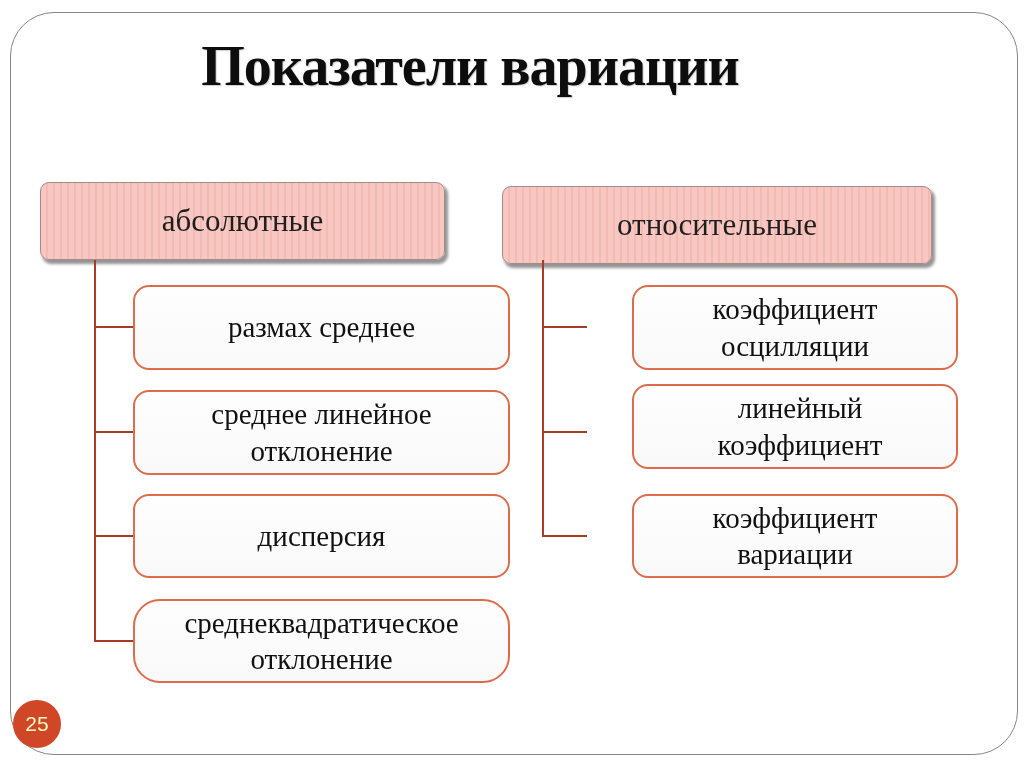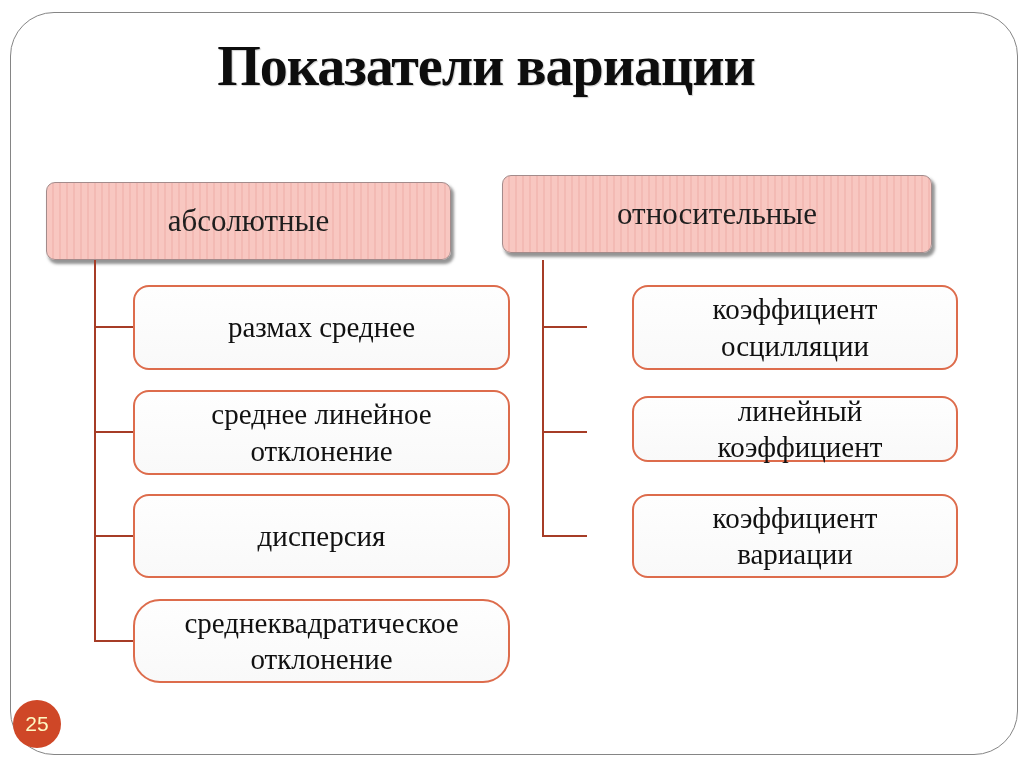--- a/index.html
+++ b/index.html
@@ -30,42 +30,41 @@
     position: absolute;
     left: 0px;
     top: 34px;
     width: 940px;
     text-align: center;
     font-size: 56px;
     font-weight: bold;
     color: #0d0d0d;
     letter-spacing: -1px;
     text-shadow: 1px 1px 1px rgba(120,120,120,0.35);
-    padding-left: 16px;
   }
   .header-box {
     position: absolute;
     height: 78px;
     border: 1px solid #a38b8b;
     border-radius: 9px;
     background: repeating-linear-gradient(
       to right,
       #f8c7c1 0px, #f8c7c1 5px,
       #f3bab4 5px, #f3bab4 7px
     );
     box-shadow: 2.5px 3.5px 3px rgba(60,60,60,0.55);
     display: flex;
     align-items: center;
     justify-content: center;
     font-size: 31px;
     color: #1e1e1e;
     box-sizing: border-box;
   }
-  .header-abs { left: 46px;  top: 182px; width: 405px; }
-  .header-rel { left: 502px; top: 175px; width: 430px; }
+  .header-abs { left: 40px;  top: 182px; width: 405px; }
+  .header-rel { left: 502px; top: 186px; width: 430px; }
 
   .child-box {
     position: absolute;
     border: 2px solid #dd6c4c;
     border-radius: 16px;
     background: linear-gradient(to bottom, #fefefe, #f9f9f9);
     display: flex;
     align-items: center;
     justify-content: center;
     text-align: center;
@@ -145,21 +144,21 @@
   <div class="child-box col-left" style="top:494px; height:84px;">
     <span>дисперсия</span>
   </div>
   <div class="child-box col-left" style="top:599px; height:84px;border-radius:27px;">
     <span>среднеквадратическое отклонение</span>
   </div>
 
   <div class="child-box col-right" style="top:285px; height:85px;">
     <span>коэффициент осцилляции</span>
   </div>
-  <div class="child-box col-right" style="top:396px; height:66px;padding-left:28px;">
+  <div class="child-box col-right" style="top:384px; height:85px;padding-left:28px;">
     <span>линейный коэффициент</span>
   </div>
   <div class="child-box col-right" style="top:494px; height:84px;">
     <span>коэффициент вариации</span>
   </div>
 
   <div class="page-badge">
     <span>25</span>
   </div>
 </div>

